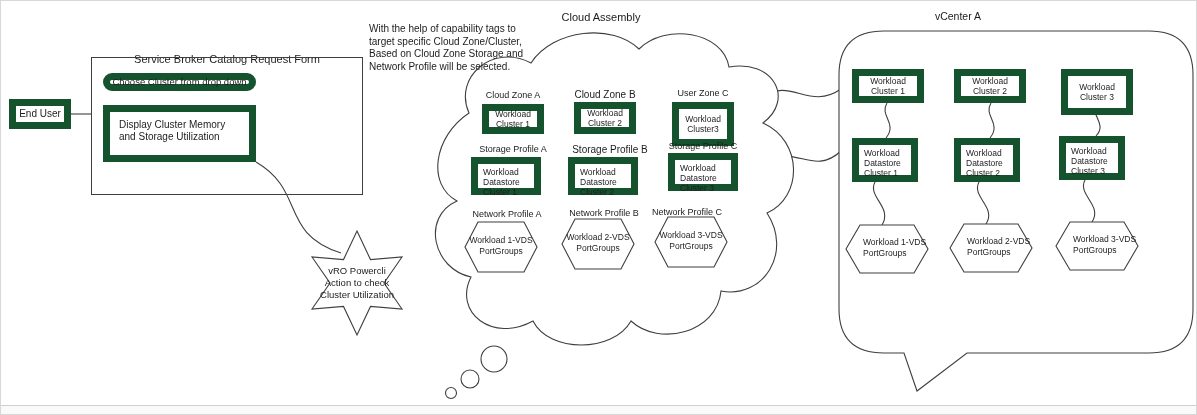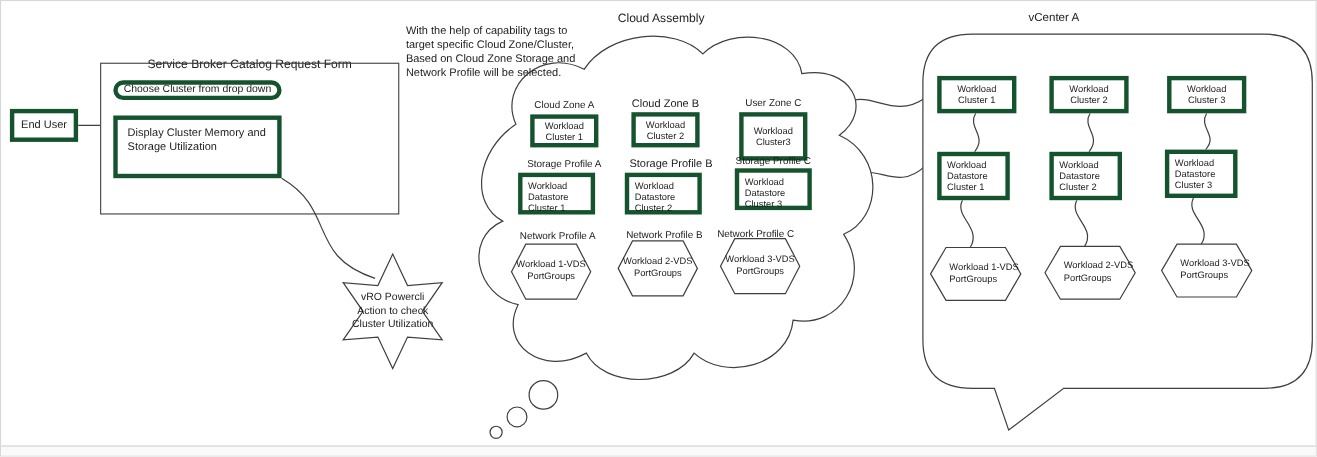--- a/index.html
+++ b/index.html
@@ -4,21 +4,21 @@
 <style>
   * { margin:0; padding:0; box-sizing:border-box; }
   body { font-family:"Liberation Sans", sans-serif; background:#ffffff; }
   .canvas { position:relative; width:1197px; height:415px; background:#fff;
             border:1px solid #d8d8d8; overflow:hidden; color:#1c1c1c; }
   .layer { position:absolute; left:0; top:0; width:1197px; height:415px; }
   .abs  { position:absolute; }
   .t    { position:absolute; line-height:1.25; color:#1c1c1c; }
   .center { text-align:center; }
   .pre  { white-space:pre-line; }
-  .node { position:absolute; border:4px solid #14532d; background:#fff;
+  .node { position:absolute; border:7px solid #14532d; background:#fff;
           display:flex; align-items:center; justify-content:center;
           text-align:center; line-height:1.2; color:#1c1c1c; }
   .node-left { display:block; text-align:left; }
   .pill { border-radius:9px; }
   .outline { position:absolute; border:1px solid #3f3f3f; background:transparent; }
 </style>
 </head>
 <body>
 
 <div class="canvas">
@@ -98,21 +98,21 @@
   <div class="t center" style="left:660px;top:140px;width:84px;font-size:9px;">Storage Profile C</div>
   <div class="node node-left" style="left:667px;top:152px;width:70px;height:38px;font-size:8.5px;padding:3px 5px;">Workload Datastore Cluster 3</div>
   <div class="t center" style="left:644px;top:206px;width:84px;font-size:9px;">Network Profile C</div>
   <div class="t center pre" style="left:656px;top:229px;width:68px;font-size:8.5px;">Workload 3-VDS
 PortGroups</div>
 
   <div class="t center" style="left:917px;top:9px;width:80px;font-size:10.5px;">vCenter A</div>
 
   <div class="node" style="left:851px;top:68px;width:72px;height:34px;font-size:8.5px;">Workload Cluster 1</div>
   <div class="node" style="left:953px;top:68px;width:72px;height:34px;font-size:8.5px;">Workload Cluster 2</div>
-  <div class="node" style="left:1060px;top:68px;width:72px;height:34px;font-size:8.5px;">Workload Cluster 3</div>
+  <div class="node" style="left:1060px;top:68px;width:72px;height:46px;font-size:8.5px;">Workload Cluster 3</div>
 
   <div class="node node-left" style="left:851px;top:137px;width:66px;height:44px;font-size:8.5px;padding:3px 5px;">Workload Datastore Cluster 1</div>
   <div class="node node-left" style="left:953px;top:137px;width:66px;height:44px;font-size:8.5px;padding:3px 5px;">Workload Datastore Cluster 2</div>
   <div class="node node-left" style="left:1058px;top:135px;width:66px;height:44px;font-size:8.5px;padding:3px 5px;">Workload Datastore Cluster 3</div>
 
   <div class="t pre" style="left:862px;top:236px;width:64px;font-size:8.5px;">Workload 1-VDS
 PortGroups</div>
   <div class="t pre" style="left:966px;top:235px;width:64px;font-size:8.5px;">Workload 2-VDS
 PortGroups</div>
   <div class="t pre" style="left:1072px;top:233px;width:64px;font-size:8.5px;">Workload 3-VDS

